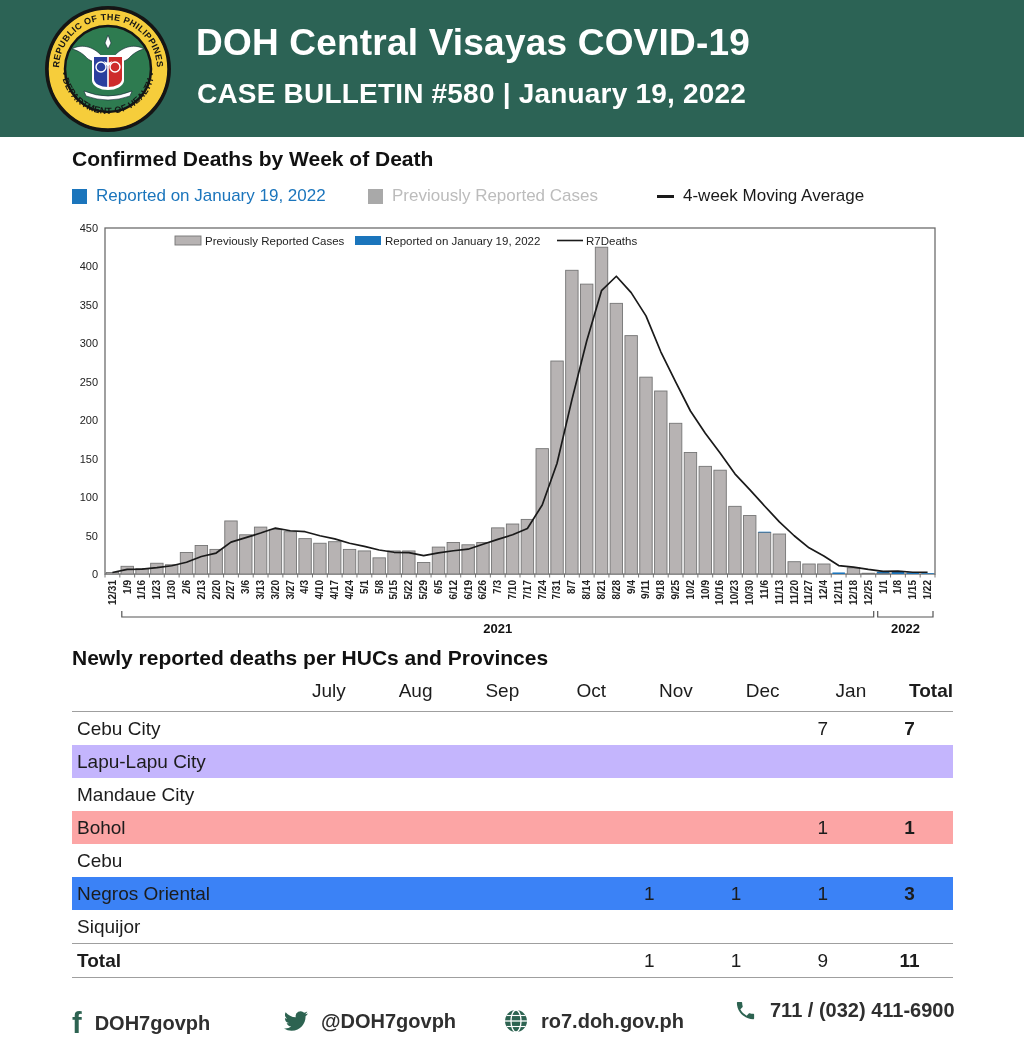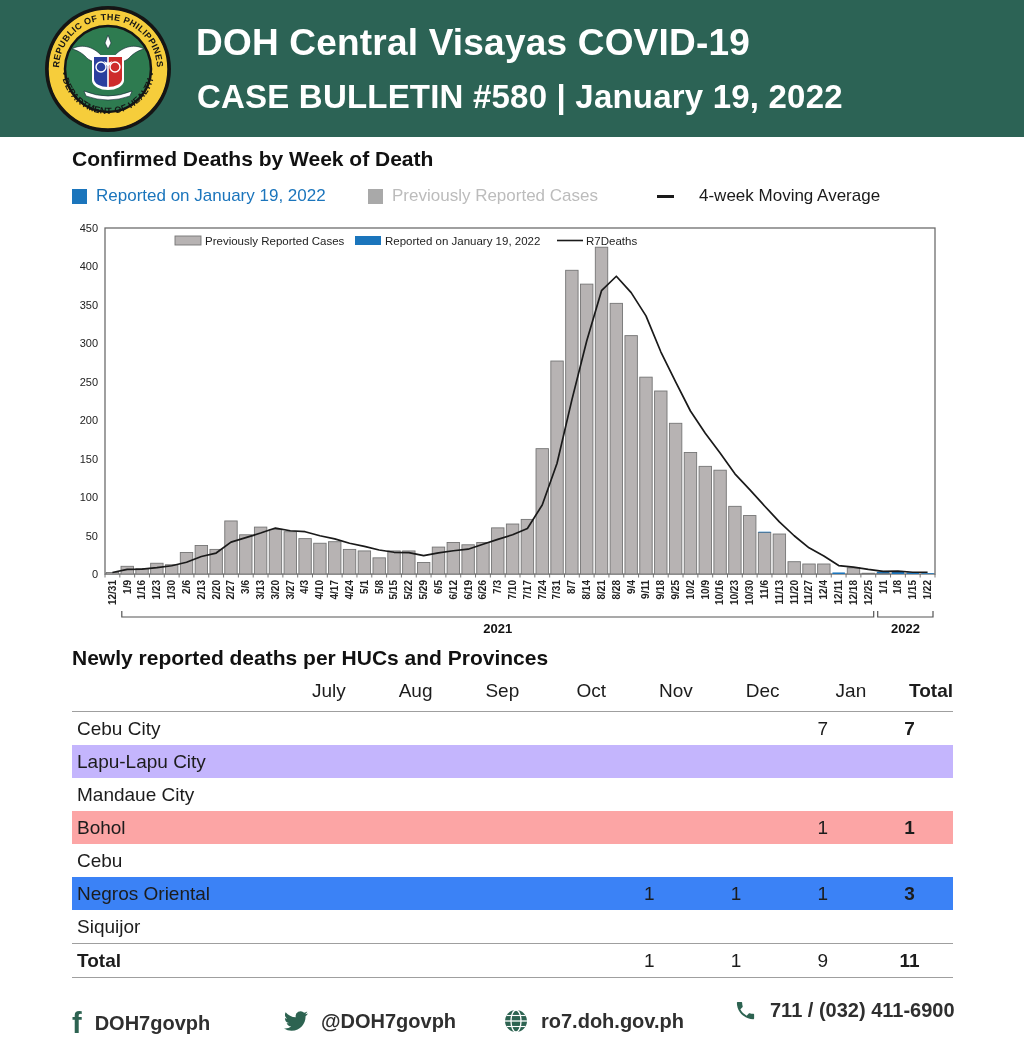--- a/index.html
+++ b/index.html
@@ -4,21 +4,21 @@
 <style>
   html,body { margin:0; padding:0; }
   body {
     width:1024px; height:1059px; position:relative; background:#ffffff;
     font-family:"Liberation Sans", sans-serif; color:#1c1c1c; overflow:hidden;
   }
   
   .header { position:absolute; left:0; top:0; width:1024px; height:137px; background:#2c6355; }
   .logo { position:absolute; left:44px; top:5px; width:128px; height:128px; }
   .header-title { position:absolute; left:196px; top:22px; color:#fff; font-size:37px; font-weight:bold; letter-spacing:.2px; }
-  .header-subtitle { position:absolute; left:197px; top:78px; color:#fff; font-size:33px; font-weight:bold; letter-spacing:.2px; }
+  .header-subtitle { position:absolute; left:197px; top:78px; color:#fff; font-size:28px; font-weight:bold; letter-spacing:.2px; }
   
   .section-title { position:absolute; left:72px; font-size:21px; font-weight:bold; color:#111; }
   #chart-title { top:147px; }
   #table-title { top:646px; }
   
   .legend-row { position:absolute; left:72px; top:186px; width:900px; height:22px; font-size:17px; }
   .legend-item { position:absolute; top:0; display:flex; align-items:center; }
   .legend-item .sw { width:15px; height:15px; margin-right:9px; flex:0 0 auto; }
   .legend-item .dash { width:17px; height:3px; margin-right:9px; flex:0 0 auto; }
   
@@ -86,21 +86,21 @@
 
 <div class="legend-row">
   <div class="legend-item" style="left: 0px; color: rgb(27, 117, 188);">
     <span class="sw" style="background: rgb(27, 117, 188);"></span>
     <span>Reported on January 19, 2022</span>
   </div>
   <div class="legend-item" style="left: 296px; color: rgb(188, 188, 188);">
     <span class="sw" style="background: rgb(169, 169, 169);"></span>
     <span>Previously Reported Cases</span>
   </div>
-  <div class="legend-item" style="left: 585px; color: rgb(26, 26, 26); gap: 16px;">
+  <div class="legend-item" style="left: 585px; color: rgb(26, 26, 26);">
     <span class="dash" style="background: rgb(26, 26, 26);"></span>
     <span>4-week Moving Average</span>
   </div>
 </div>
 
 <svg id="chart-svg" width="880" height="424">
     <rect x="43" y="8" width="830" height="346" fill="none" stroke="#6d6d6d" stroke-width="1.3"></rect>
     <text class="ytick" x="36" y="358" text-anchor="end">0</text>
     <text class="ytick" x="36" y="319.55555555555554" text-anchor="end">50</text>
     <text class="ytick" x="36" y="281.1111111111111" text-anchor="end">100</text>

